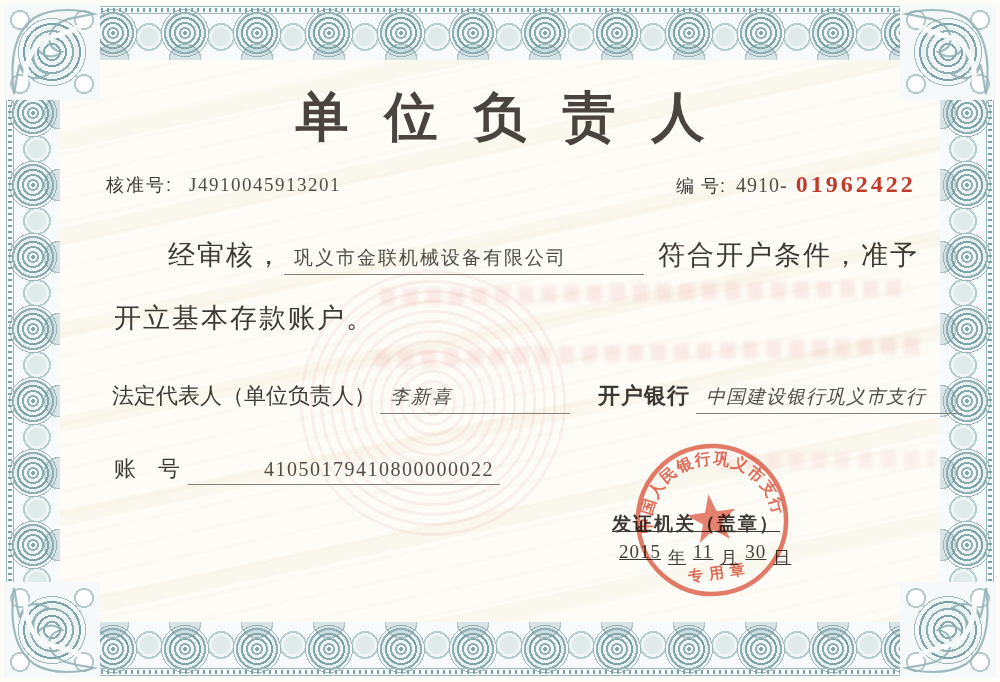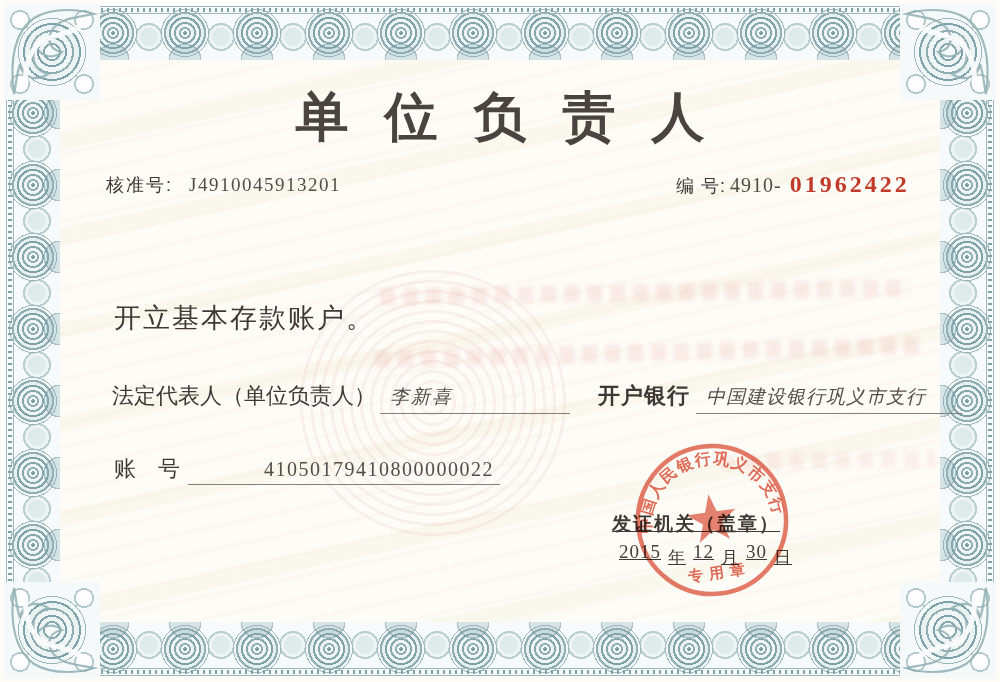--- a/index.html
+++ b/index.html
@@ -93,21 +93,21 @@
   }
   .line{position:absolute;display:flex;align-items:baseline;color:#3e3935;}
   .lbl{color:#3e3935;}
   .val{font-family:"Liberation Serif","DejaVu Serif",serif;color:#524d48;}
   .slot{border-bottom:1px solid #83807a;padding:0 6px 3px 10px;box-sizing:border-box;}
 
   .approval{top:173px;left:106px;font-size:18px;letter-spacing:2px;}
   .approval .val{font-size:19px;margin-left:16px;letter-spacing:1.5px;}
 
   .serial{top:171px;left:676px;font-size:18px;letter-spacing:1px;}
-  .serial .prefix{font-size:20px;margin-left:4px;letter-spacing:1px;}
+  .serial .prefix{font-size:20px;margin-left:10px;letter-spacing:1px;}
   .serial .rednum{font-size:24px;color:#c23b2a;margin-left:8px;letter-spacing:3px;font-weight:600;}
 
   .row1{top:237px;left:0;right:0;padding-left:168px;font-size:27px;letter-spacing:2px;}
   .row1 .slot{width:360px;font-size:19px;letter-spacing:2px;}
   .row1 .after{margin-left:14px;}
 
   .row2{top:300px;left:114px;font-size:27px;letter-spacing:2px;}
 
   .row3{top:381px;left:112px;font-size:22px;}
   .row3 .slot{width:190px;font-size:19px;letter-spacing:2px;margin-left:4px;font-style:italic;}
@@ -173,20 +173,25 @@
     <span class="lbl">核准号:</span>
     <span class="val">J4910045913201</span>
   </div>
 
   <div class="line serial">
     <span class="lbl">编 号:</span>
     <span class="val prefix">4910-</span>
     <span class="val rednum">01962422</span>
   </div>
 
+  <div class="line row1">
+    <span class="lbl">经审核，</span>
+    <span class="slot val">巩义市金联机械设备有限公司</span>
+    <span class="lbl after">符合开户条件，准予</span>
+  </div>
 
   <div class="line row2">
     <span class="lbl">开立基本存款账户。</span>
   </div>
 
   <div class="line row3">
     <span class="lbl">法定代表人（单位负责人）</span>
     <span class="slot val">李新喜</span>
     <span class="lbl banklbl">开户银行</span>
     <span class="slot val bankslot">中国建设银行巩义市支行</span>
@@ -195,21 +200,21 @@
   <div class="line row4">
     <span class="lbl">账　号</span>
     <span class="slot val">41050179410800000022</span>
   </div>
 
   <div class="issuer">
     <div class="org">发证机关（盖章）</div>
     <div class="date">
       <span class="num">2015</span>
       <span>年</span>
-      <span class="num">12</span>
+      <span class="num">11</span>
       <span>月</span>
       <span class="num">30</span>
       <span>日</span>
     </div>
   </div>
 
   <svg class="seal" viewBox="0 0 164 164" xmlns="http://www.w3.org/2000/svg">
     <g fill="#dc4a33" stroke="none" opacity=".92">
       <circle cx="82" cy="82" r="74" fill="none" stroke="#dc4a33" stroke-width="4.5" opacity=".9"></circle>
       <path id="sealArc" d="M 20,88 A 62,62 0 1 1 144,88" fill="none"></path>

